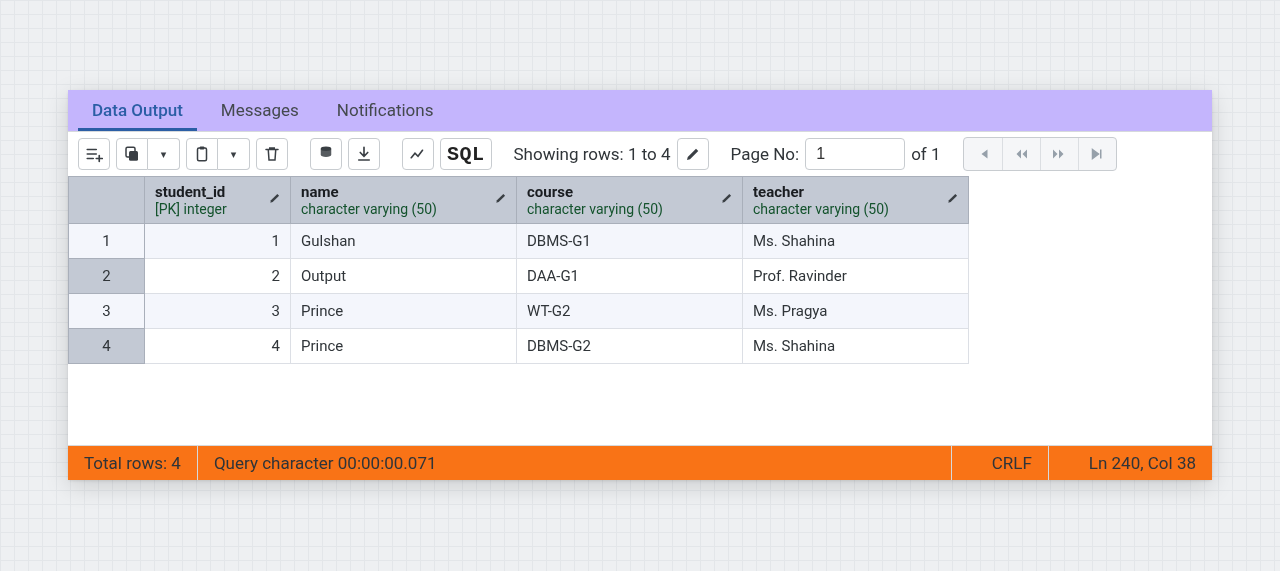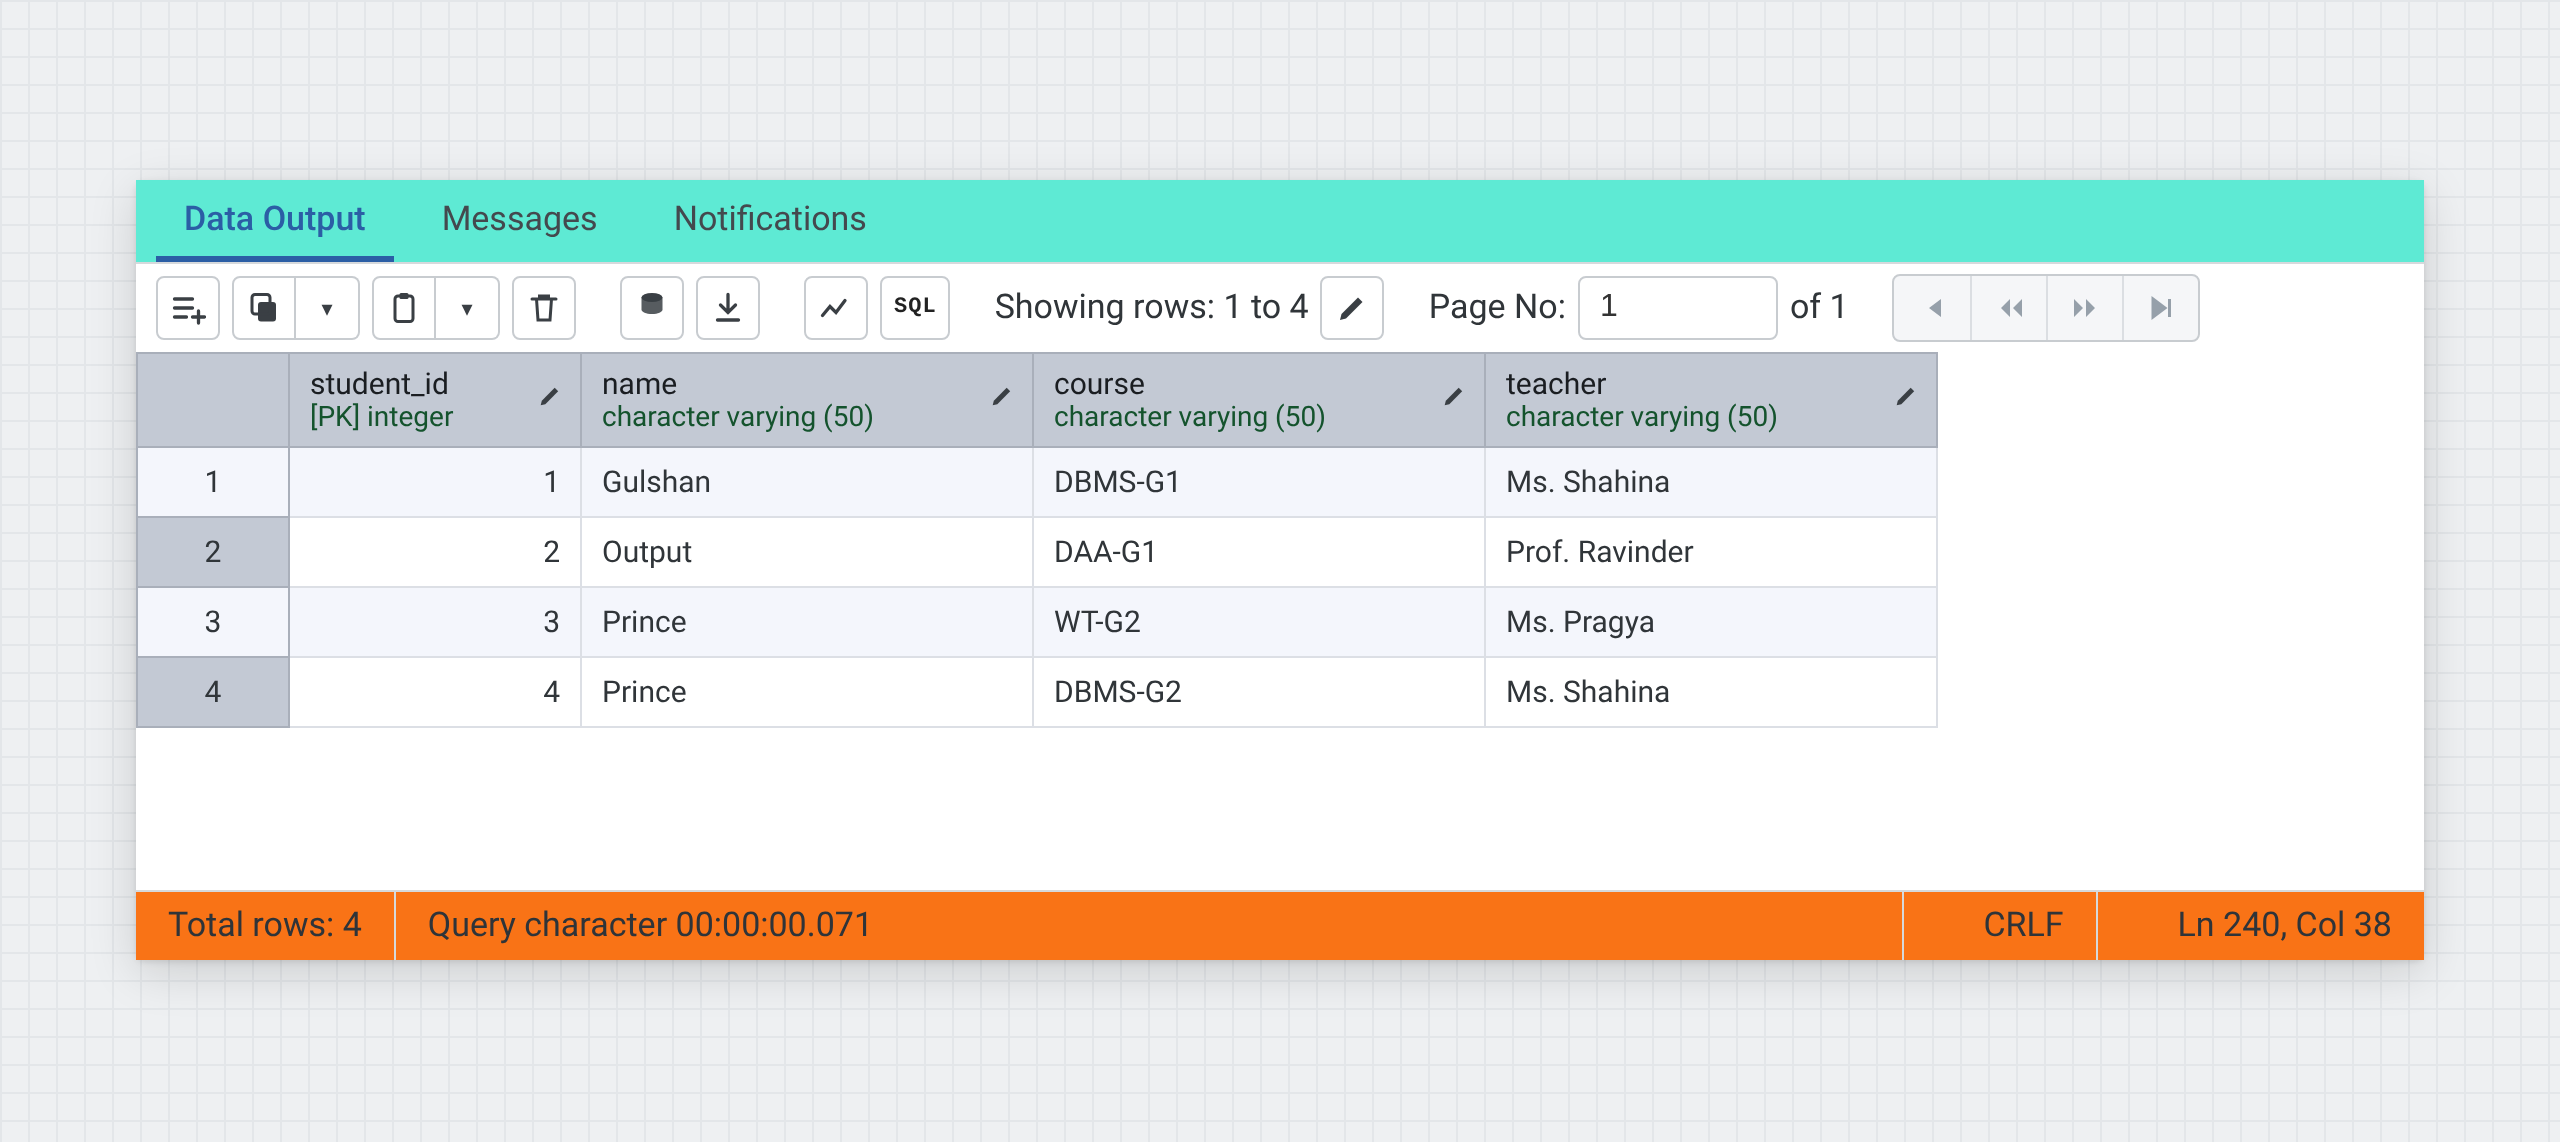--- a/index.html
+++ b/index.html
@@ -27,21 +27,21 @@
     flex-direction:column;
     height:390px;
     position:relative;
   }
   
   .tabs{
     display:flex;
     align-items:flex-end;
     padding:0 10px;
     border-bottom:1px solid #d6d9dc;
-    background:#5eead4;
+    background:#c4b5fd;
     gap:0;
   }
   .tab{
     padding:10px 14px 8px;
     font-size:17px;
     color:#44494e;
     cursor:pointer;
     border-bottom:3px solid transparent;
     margin-right:10px;
   }
@@ -79,21 +79,21 @@
     justify-content:center;
     cursor:pointer;
     color:#3a3f44;
     font-size:15px;
   }
   .btn-group{display:inline-flex;}
   .btn-group .tb-btn{border-radius:0;border-left-width:0;}
   .btn-group .tb-btn:first-child{border-radius:4px 0 0 4px;border-left-width:1px;}
   .btn-group .tb-btn:last-child{border-radius:0 4px 4px 0;}
   .toolbar svg{width:18px;height:18px;display:block;}
-  .sql-text{font-family:"Courier New",monospace;font-weight:600;font-size:11px;letter-spacing:.5px;color:#222;}
+  .sql-text{font-family:"Courier New",monospace;font-weight:600;font-size:20px;letter-spacing:.5px;color:#222;}
   .tb-gap{width:10px;}
   .tb-label{font-size:17px;color:#303539;white-space:nowrap;}
   .page-input{
     height:32px;width:100px;border:1px solid #c8ccd0;border-radius:4px;
     padding:0 10px;font-size:16px;color:#333;box-sizing:border-box;
   }
   .navset{display:inline-flex;background:#f5f6f8;border:1px solid #c8ccd0;border-radius:4px;}
   .nav-btn{
     width:38px;height:32px;display:inline-flex;align-items:center;justify-content:center;
     border:none;background:transparent;color:#96a0aa;cursor:pointer;
@@ -112,21 +112,21 @@
   }
   .corner{width:55px;}
   th.ch{
     text-align:left;
     padding:6px 10px;
     font-weight:400;
     position:relative;
     color:#222;
     vertical-align:top;
   }
-  th.ch .cname{font-weight:400;font-size:15px;color:#1a1d21;}
+  th.ch .cname{font-weight:700;font-size:15px;color:#1a1d21;}
   th.ch .ctype{font-size:14px;color:#14532d;}
   .ch .pencil{
     position:absolute;right:8px;top:50%;transform:translateY(-50%);
     color:#3a3f44;
   }
   td{
     border:1px solid #dcdfe5;
     padding:6px 10px;
     background:#fff;
     height:22px;

